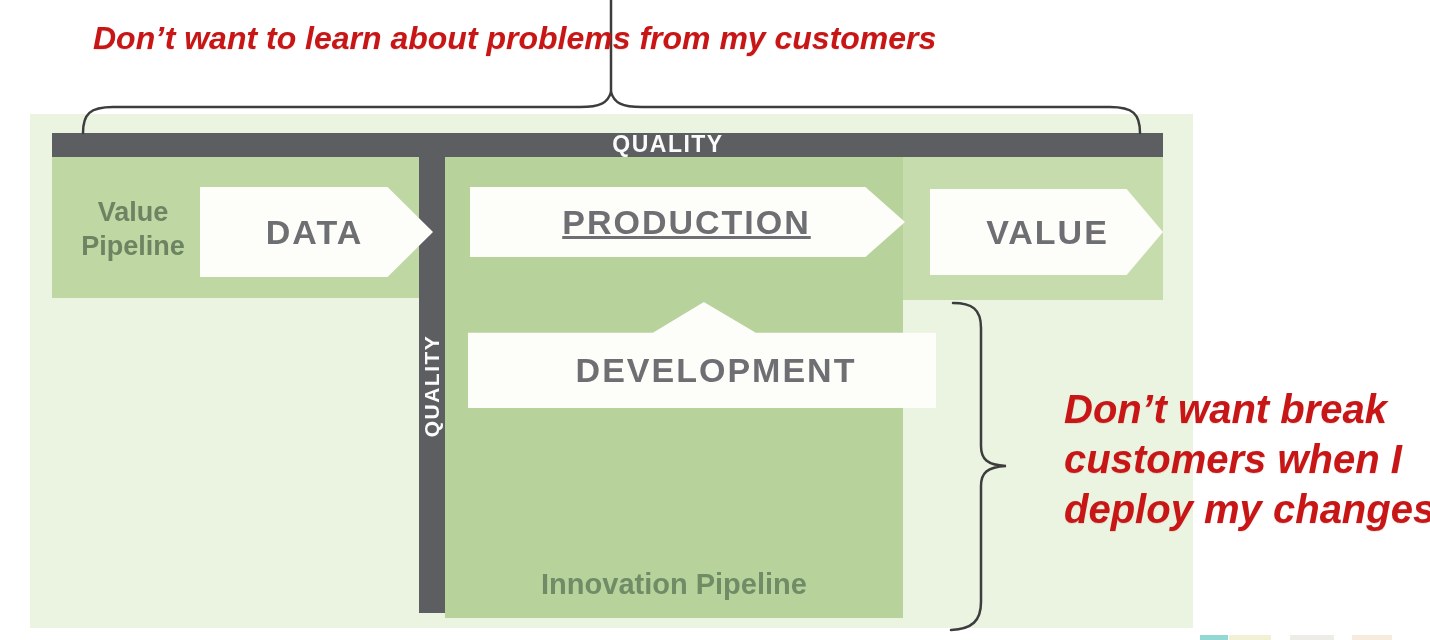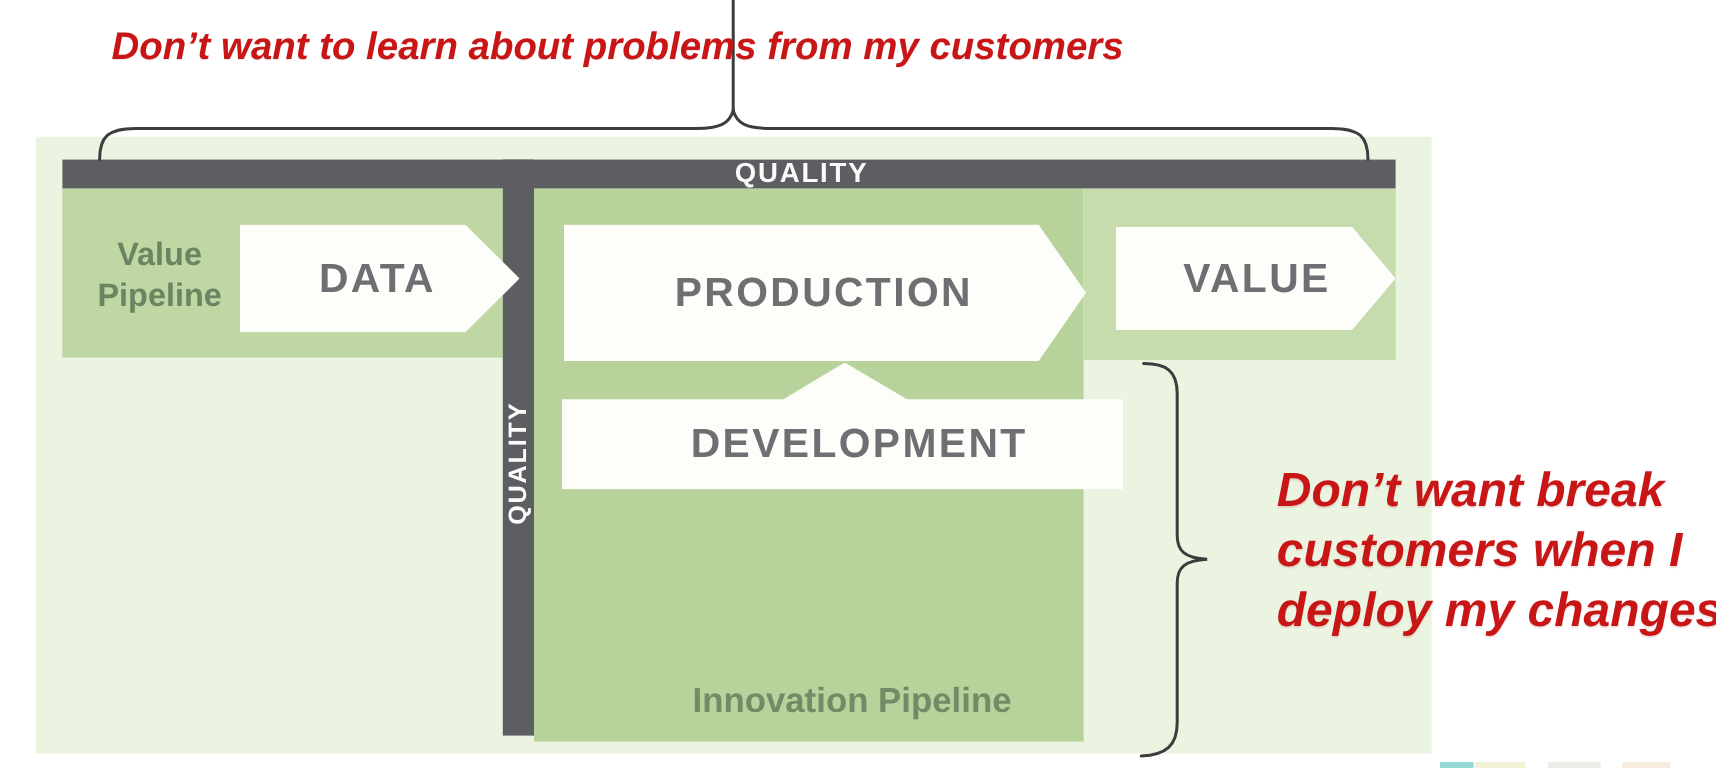--- a/index.html
+++ b/index.html
@@ -22,38 +22,38 @@
     color:#fbfbfb;font-size:23px;font-weight:bold;letter-spacing:1.5px;}
   .qlabel-v{left:352px;top:373px;width:160px;height:26px;display:flex;align-items:center;justify-content:center;
     color:#fbfbfb;font-size:21px;font-weight:bold;letter-spacing:1.5px;transform:rotate(-90deg);}
 
   
   .arrow{background:#fdfdfa;display:flex;align-items:center;justify-content:center;
     color:#6e6f72;font-weight:bold;font-size:34px;letter-spacing:2px;padding-left:28px;}
   .arrow-data{left:200px;top:187px;width:205px;height:90px;padding-right:0;
     clip-path:polygon(0% 0%,80.5% 0%,100% 50%,80.5% 100%,0% 100%);}
   .arrow-data span{margin-right:32px;}
-  .arrow-production{left:470px;top:187px;width:407px;height:114px;
-    clip-path:polygon(0% 0%,90.9% 0%,100% 50%,90.9% 100%,0% 100%);}
+  .arrow-production{left:470px;top:187px;width:407px;height:70px;
+    clip-path:polygon(0% 0%,90.9% 0%,100% 50%,90.9% 100%,0% 100%);text-decoration:underline;}
   .arrow-production span{margin-right:30px;}
   .arrow-value{left:930px;top:189px;width:205px;height:86px;
     clip-path:polygon(0% 0%,84.4% 0%,100% 50%,84.4% 100%,0% 100%);}
   .arrow-value span{margin-right:26px;}
   .arrow-development{left:468px;top:302px;width:440px;height:106px;
     clip-path:polygon(0% 29%,39.5% 29%,50.4% 0%,61.5% 29%,100% 29%,100% 100%,0% 100%);}
   .arrow-development span{margin-top:30px;}
   .arrow-idea{left:470px;top:439px;width:410px;height:101px;
     clip-path:polygon(0% 28%,40.7% 28%,50.5% 0%,59.8% 28%,100% 28%,100% 100%,0% 100%);}
   .arrow-idea span{margin-top:27px;}
 
   
   .vp-label{left:58px;top:195px;width:150px;text-align:center;color:#6c8462;
     font-size:27px;font-weight:bold;line-height:34px;}
   .ip-label{left:445px;top:568px;width:458px;text-align:center;color:#6f8c66;
-    font-size:29px;font-weight:bold;padding-left:36px;}
+    font-size:29px;font-weight:bold;}
 
   
   .note{color:#c81616;font-weight:bold;font-style:italic;white-space:nowrap;
     text-shadow:0 1px 1px rgba(120,0,0,0.12);}
   .note-top{left:93px;top:20px;font-size:32px;}
   .note-right{left:1064px;top:384px;font-size:40px;line-height:50px;}
 
   
   .overlay{left:0;top:0;width:1430px;height:640px;pointer-events:none;}
 

